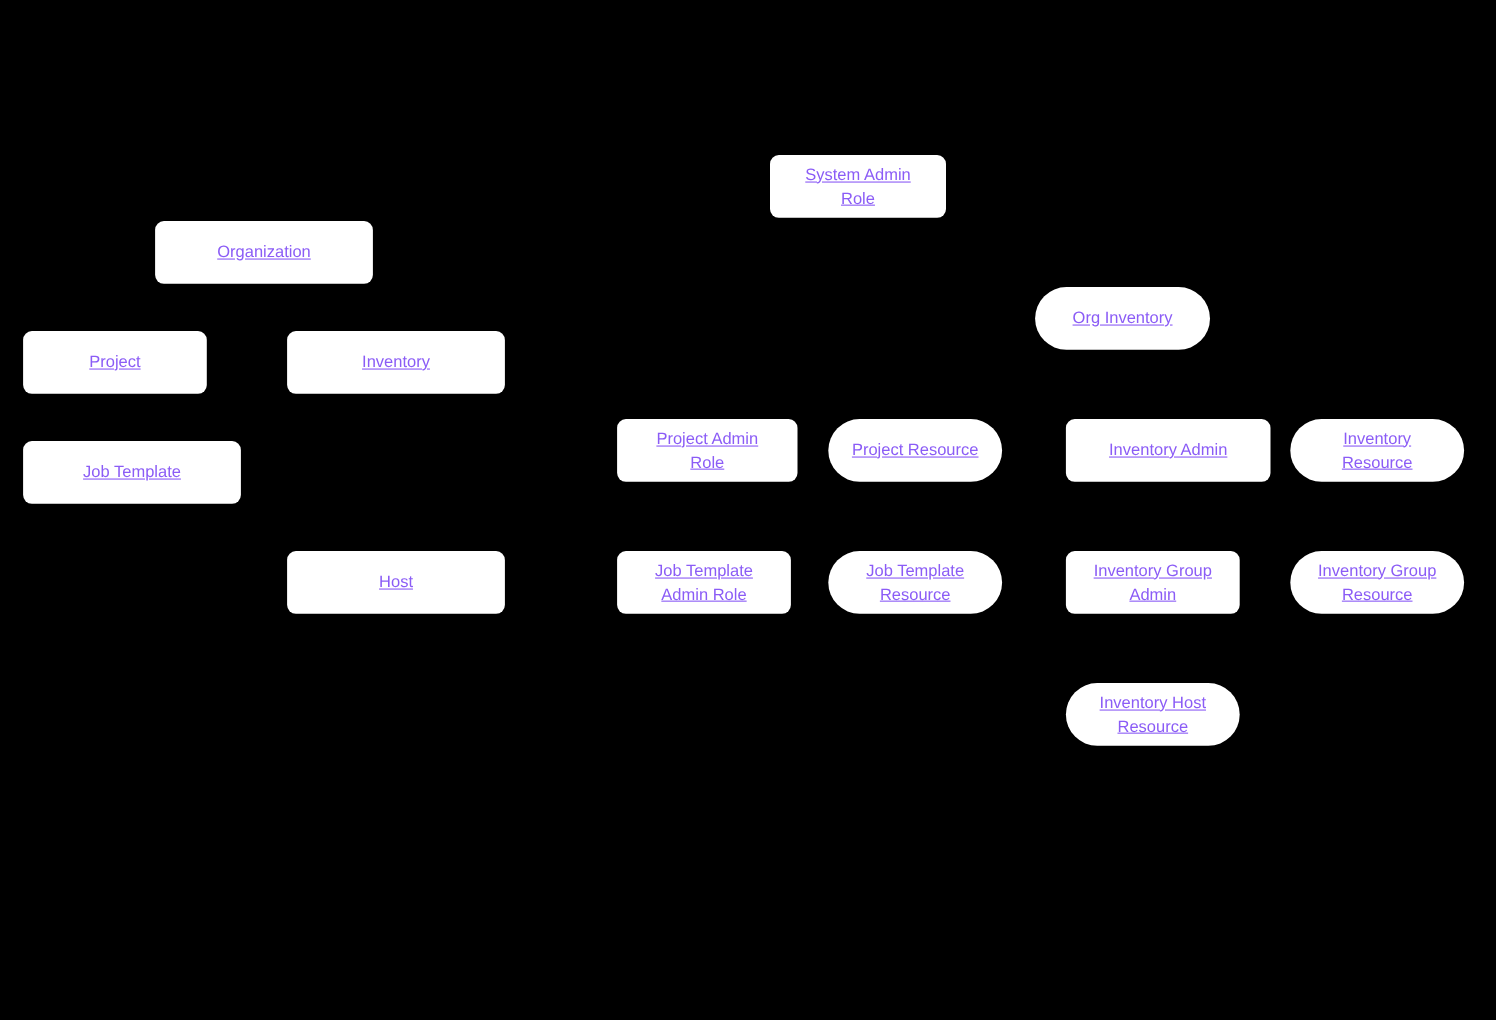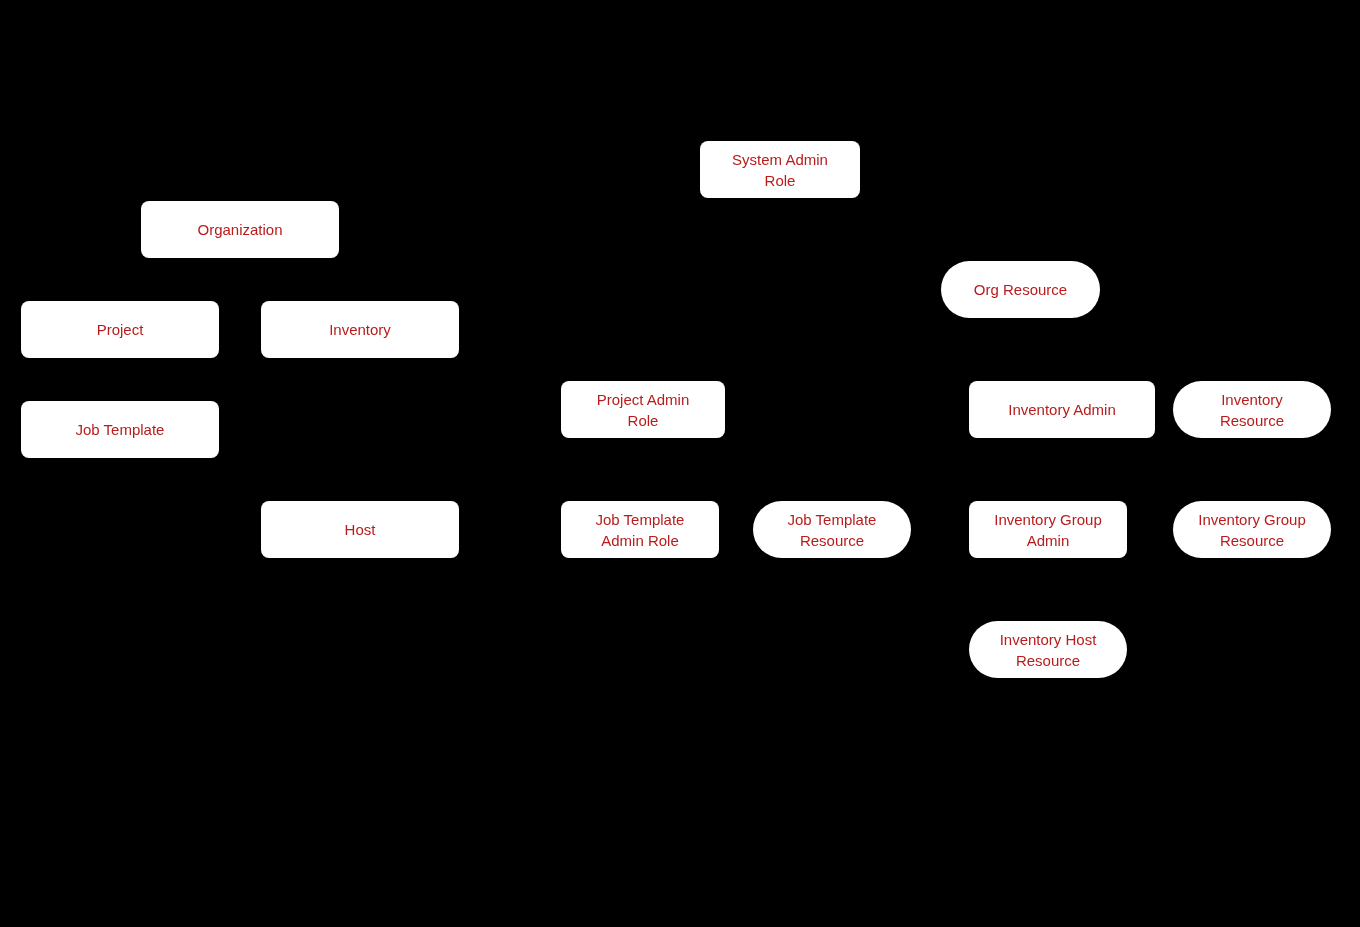--- a/index.html
+++ b/index.html
@@ -11,63 +11,65 @@
     position: relative;
     width: 1360px;
     height: 927px;
     background: #000000;
     overflow: hidden;
     font-family: "Liberation Sans", sans-serif;
   }
   .node {
     position: absolute;
     background: #ffffff;
-    color: #b91c1c;
+    color: #8b5cf6;
     display: flex;
     align-items: center;
     justify-content: center;
     text-align: center;
     font-size: 15px;
     line-height: 21px;
     white-space: pre-line;
     box-sizing: border-box;
     padding: 2px 8px;
+    text-decoration: underline;
   }
   .node.rect {
     border-radius: 8px;
   }
   .node.stadium {
     border-radius: 28.5px;
   }
 </style>
 </head>
 <body>
 
 <div class="canvas">
 
   <div class="node rect" style="left:141px; top:201px; width:198px; height:57px">Organization</div>
 
-  <div class="node rect" style="left:21px; top:301px; width:198px; height:57px">Project</div>
+  <div class="node rect" style="left:21px; top:301px; width:167px; height:57px">Project</div>
 
   <div class="node rect" style="left:261px; top:301px; width:198px; height:57px">Inventory</div>
 
   <div class="node rect" style="left:21px; top:401px; width:198px; height:57px">Job Template</div>
 
 
   <div class="node rect" style="left:261px; top:501px; width:198px; height:57px">Host</div>
 
   <div class="node rect" style="left:700px; top:141px; width:160px; height:57px">System Admin
 Role</div>
 
 
-  <div class="node stadium" style="left:941px; top:261px; width:159px; height:57px">Org Resource</div>
+  <div class="node stadium" style="left:941px; top:261px; width:159px; height:57px">Org Inventory</div>
 
   <div class="node rect" style="left:561px; top:381px; width:164px; height:57px">Project Admin
 Role</div>
 
+  <div class="node stadium" style="left:753px; top:381px; width:158px; height:57px">Project Resource</div>
 
   <div class="node rect" style="left:969px; top:381px; width:186px; height:57px">Inventory Admin</div>
 
   <div class="node stadium" style="left:1173px; top:381px; width:158px; height:57px">Inventory
 Resource</div>
 
   <div class="node rect" style="left:561px; top:501px; width:158px; height:57px">Job Template
 Admin Role</div>
 
   <div class="node stadium" style="left:753px; top:501px; width:158px; height:57px">Job Template

